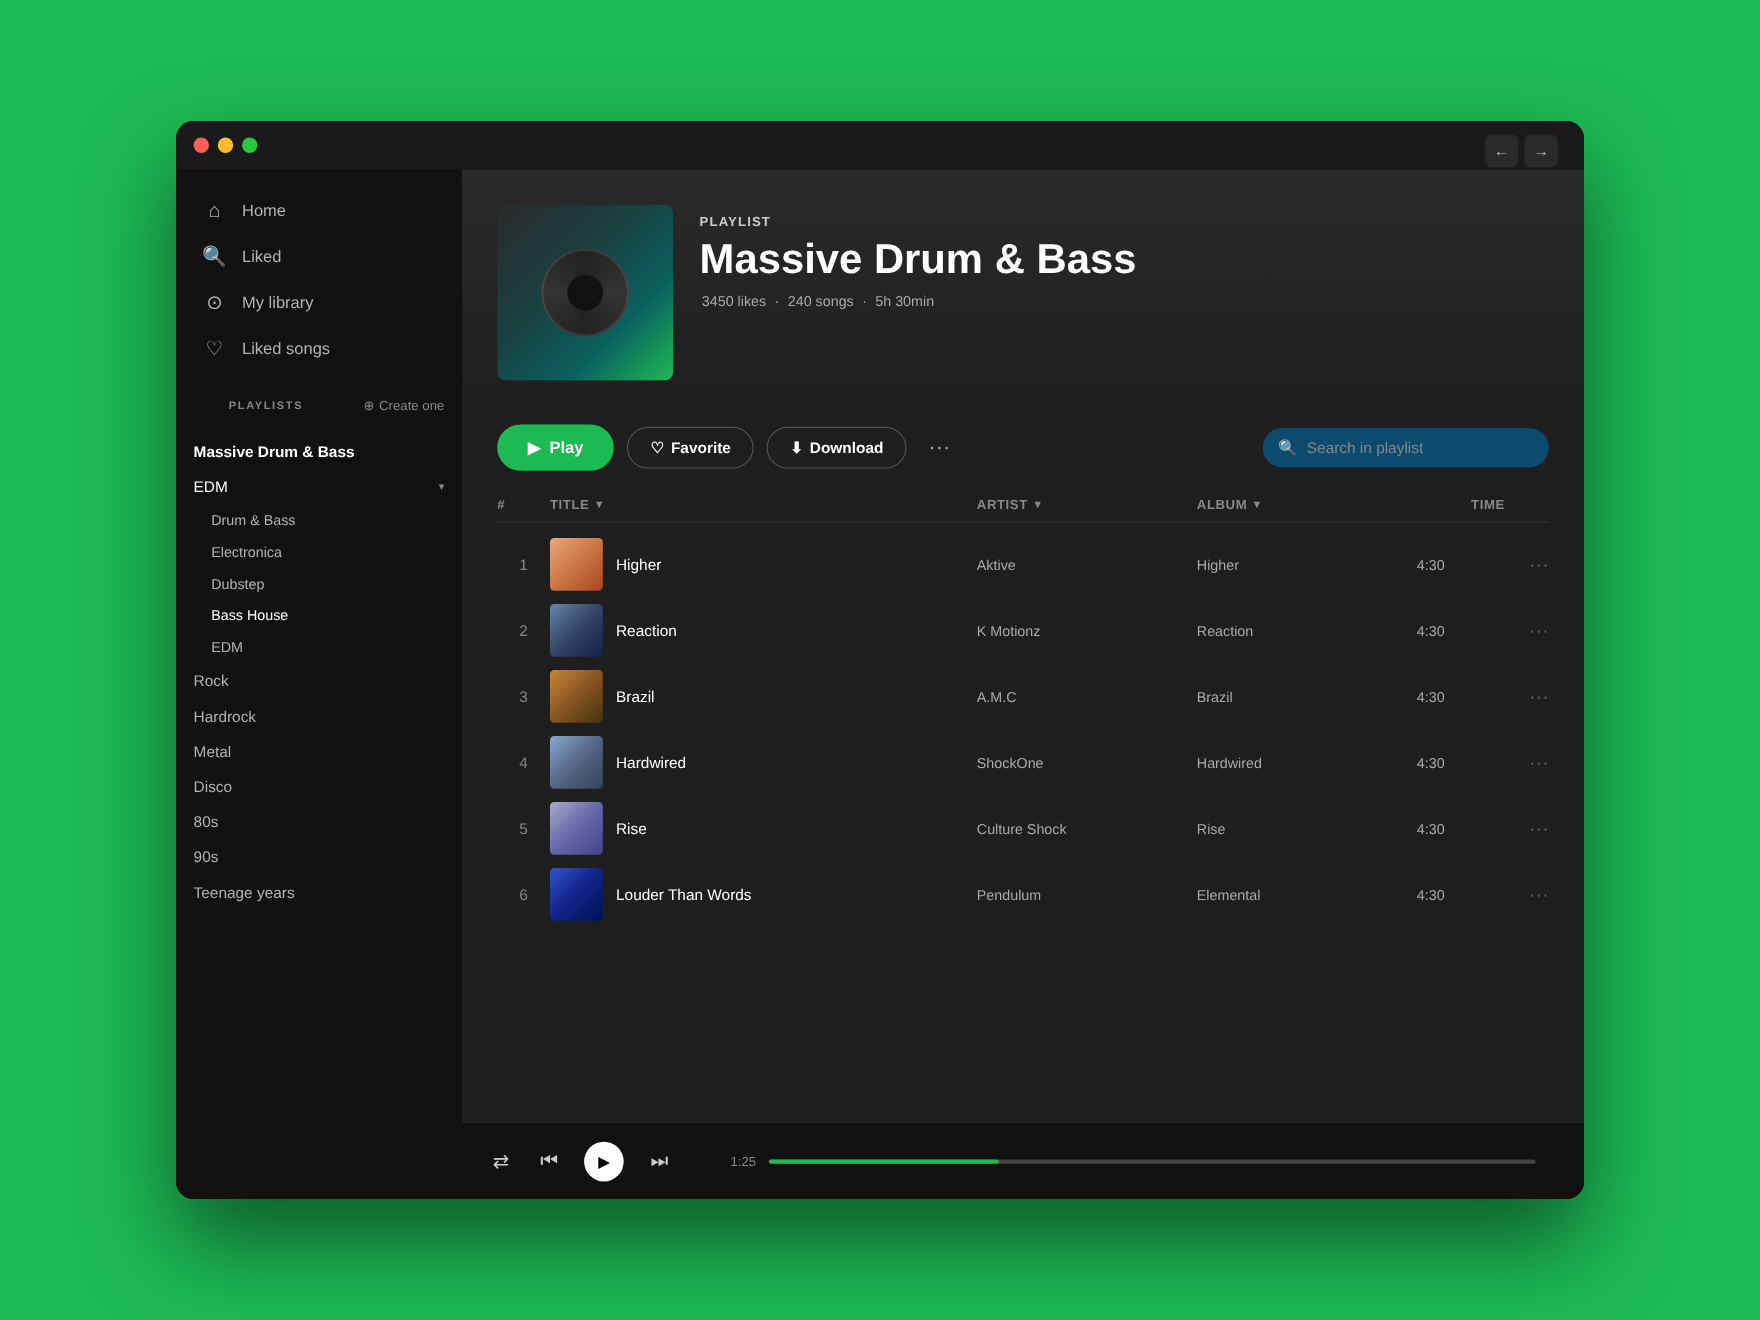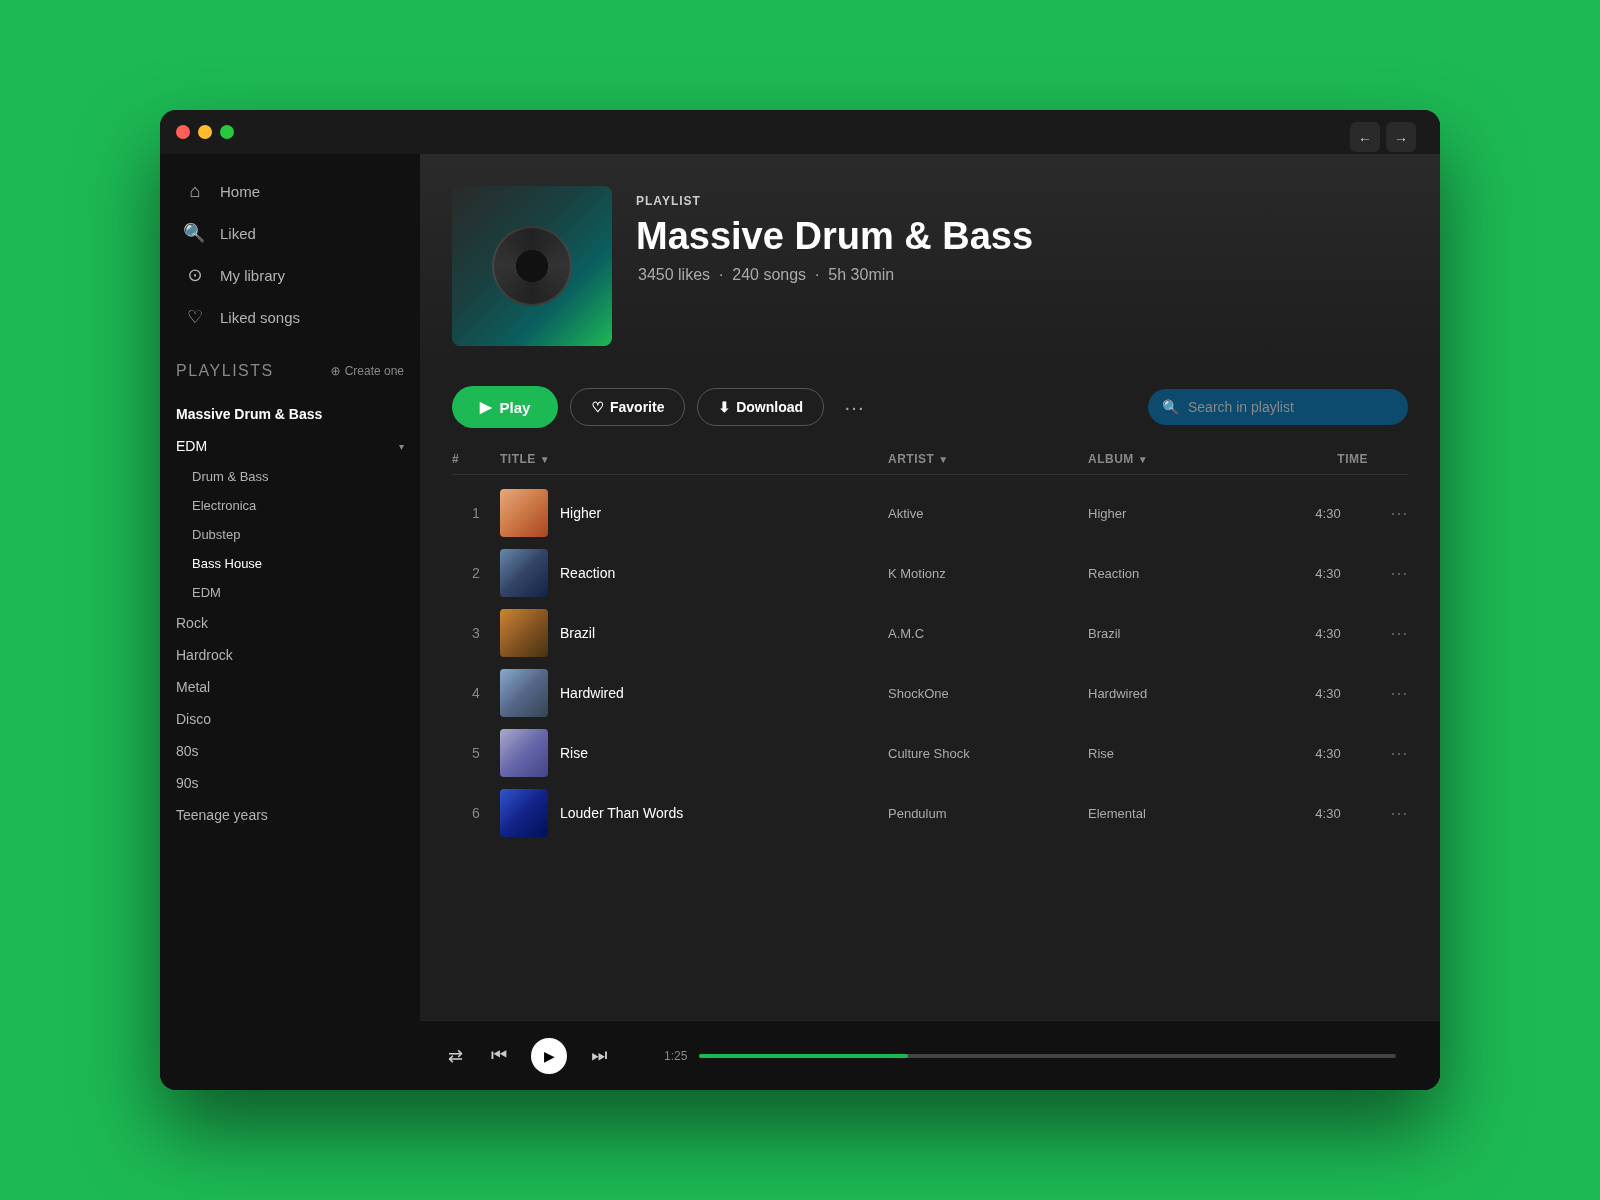--- a/index.html
+++ b/index.html
@@ -95,24 +95,25 @@
     }
     .playlists-header {
       display: flex;
       justify-content: space-between;
       align-items: center;
       padding: 0 16px 10px;
       margin-bottom: 8px;
     }
     .playlists-label {
       color: #888;
-      font-size: 16px;
-      font-weight: 400;
+      font-size: 10px;
+      font-weight: 700;
       letter-spacing: 1.5px;
       text-transform: uppercase;
+      margin-left: 32px;
     }
     .create-one {
       color: #888;
       font-size: 12px;
       cursor: pointer;
       display: flex;
       align-items: center;
       gap: 4px;
     }
     .playlist-featured {
@@ -207,21 +208,21 @@
       line-height: 1.1;
       margin-bottom: 8px;
     }
     .playlist-desc {
       color: #ccc;
       font-size: 14px;
       margin-bottom: 8px;
     }
     .playlist-meta {
       color: #aaa;
-      font-size: 16px;
+      font-size: 13px;
       margin-bottom: 12px;
     }
     .playlist-meta span { margin: 0 2px; }
     .playlist-owner {
       display: flex;
       align-items: center;
       gap: 8px;
       color: #ccc;
       font-size: 13px;
     }
@@ -357,21 +358,21 @@
       color: #aaa;
       font-size: 13px;
     }
     .track-album {
       color: #aaa;
       font-size: 13px;
     }
     .track-time {
       color: #aaa;
       font-size: 13px;
-      text-align: center;
+      text-align: left;
     }
     .track-more {
       color: #666;
       font-size: 18px;
       text-align: right;
       cursor: pointer;
     }
     
     .player-bar {
       height: 70px;

